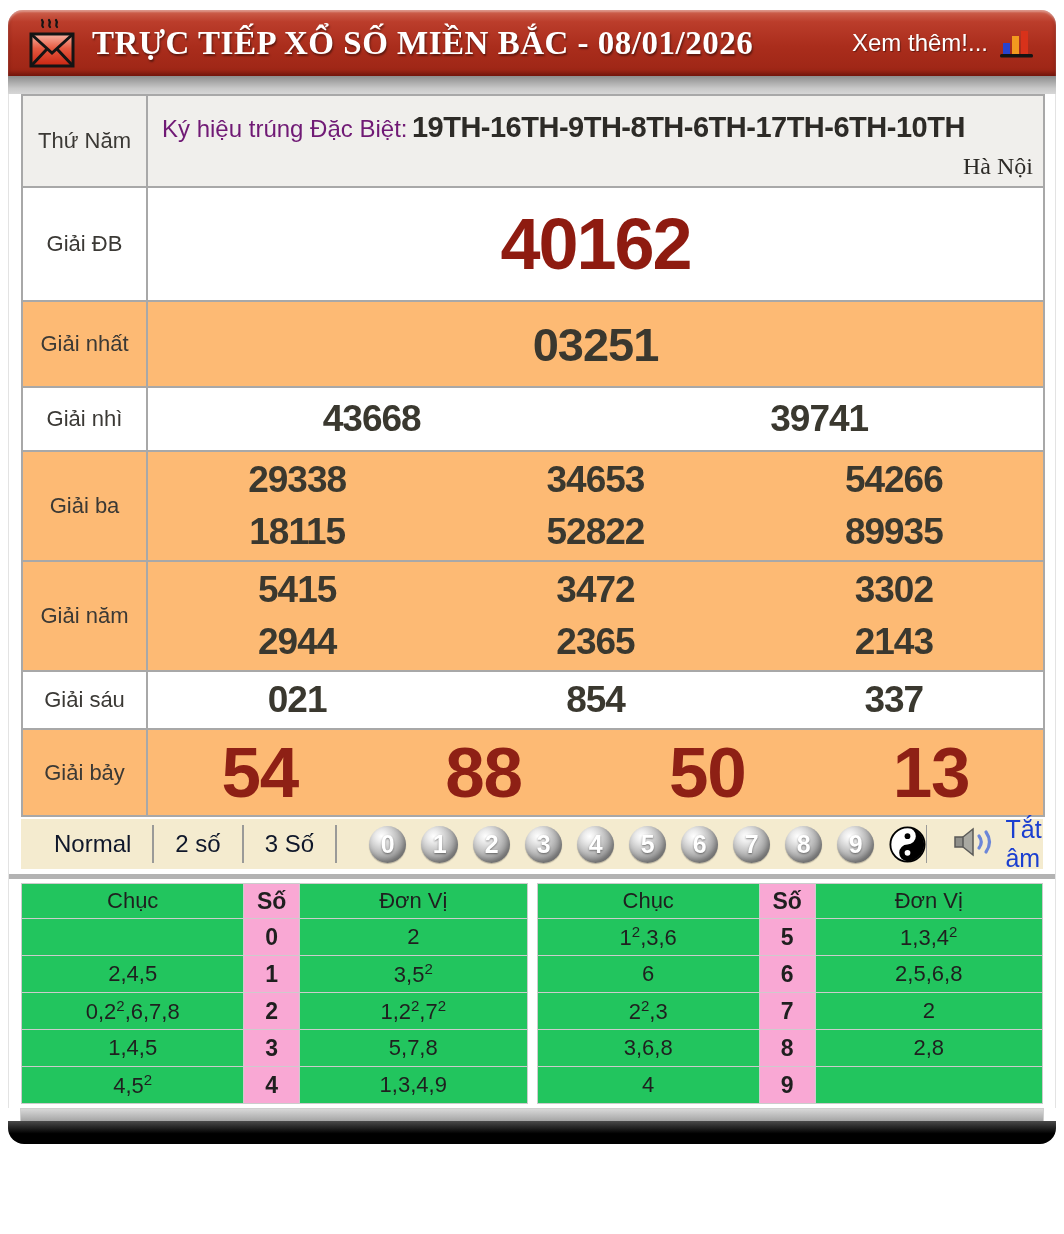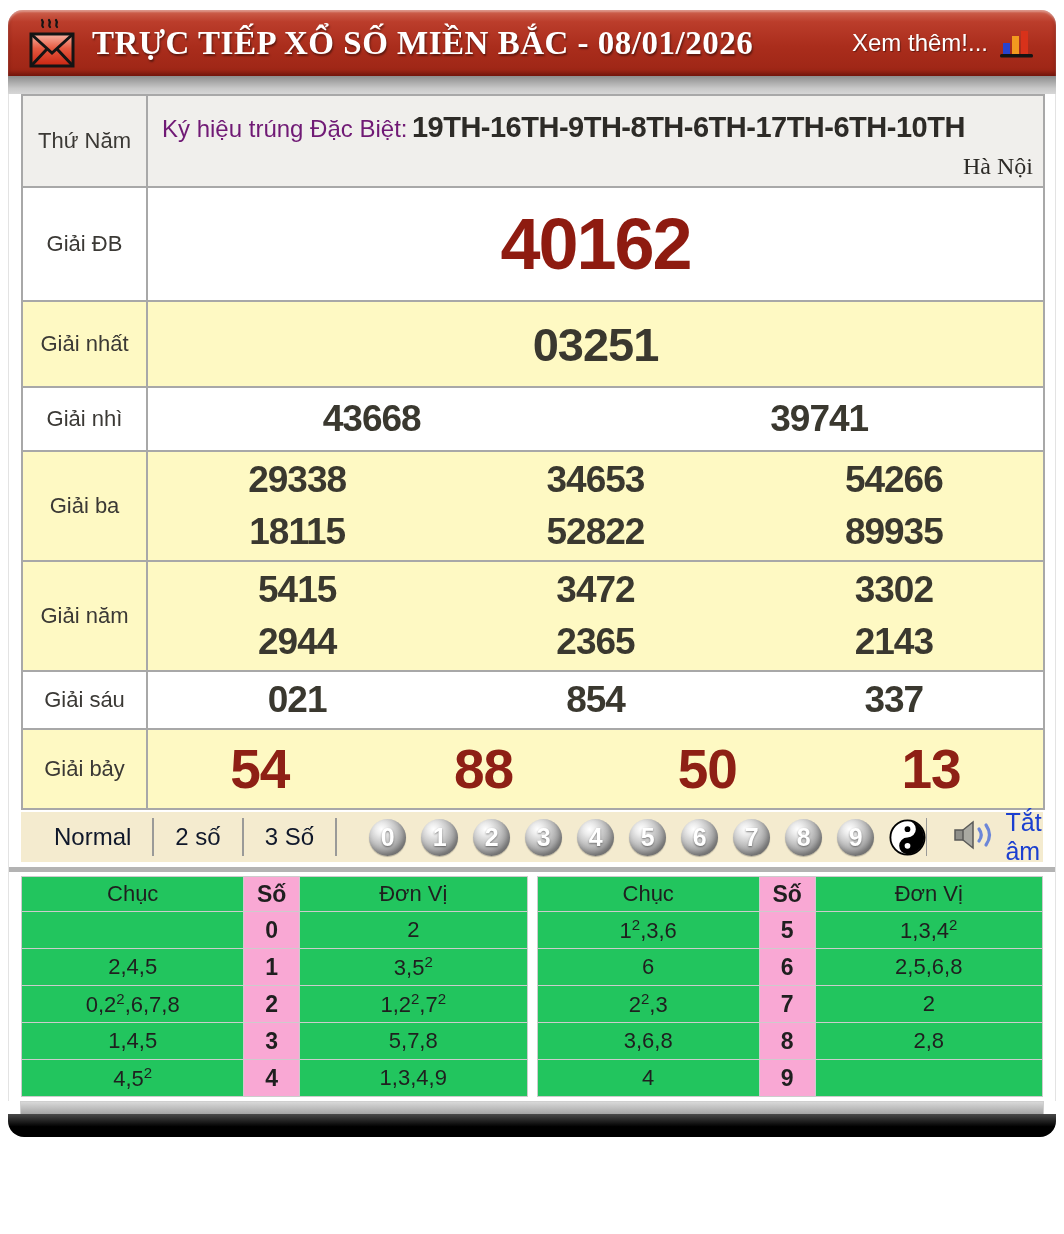--- a/index.html
+++ b/index.html
@@ -28,36 +28,36 @@
   
   .content { background:#fff; padding:0 12px; border-left:1px solid #e3e3e3; border-right:1px solid #e3e3e3; }
 
   table.results { width:1024px; border-collapse:collapse; }
   table.results td { border:2px solid #a8a8a8; }
   .results .label {
     width:125px; text-align:center; vertical-align:middle;
     font-size:22px; color:#3b3935; background:inherit; padding:4px 2px;
   }
   .results tr { background:#fff; }
-  .results tr.shade { background:#fef9c3; }
+  .results tr.shade { background:#fdba74; }
   .vals { padding:2px 0; }
   .line { display:flex; align-items:center; }
   .line .num {
     flex:1; text-align:center; font-weight:bold; font-size:37px;
     color:#3a382f; letter-spacing:-1px;
   }
   tr.t-db  .line { min-height:108px; }
   tr.t-db  .num  { font-size:72px; color:#8e1b10; letter-spacing:-2px; }
   tr.t-nhat .line { min-height:80px; }
   tr.t-nhat .num  { font-size:47px; }
   tr.t-nhi .line { min-height:58px; }
   tr.t-ba .line, tr.t-tu .line, tr.t-nam .line { min-height:52px; }
   tr.t-sau .line { min-height:52px; }
   tr.t-bay .line { min-height:74px; }
-  tr.t-bay .num  { font-size:55px; color:#8e2015; }
+  tr.t-bay .num  { font-size:71px; color:#8e2015; }
 
   
   tr.sign-row { background:#f0efec; }
   .sign-cell { position:relative; padding:6px 10px 6px 14px; height:92px; vertical-align:top; }
   .sign-text { max-width:860px; line-height:1.75; }
   .sign-prefix { font-size:24px; color:#701a75; }
   .sign-code { font-size:29px; font-weight:bold; color:#2d2b27; letter-spacing:-0.5px; }
   .province { position:absolute; right:10px; bottom:6px; font-family:"Liberation Serif", serif; font-size:24px; color:#2d2b27; }
 
   

